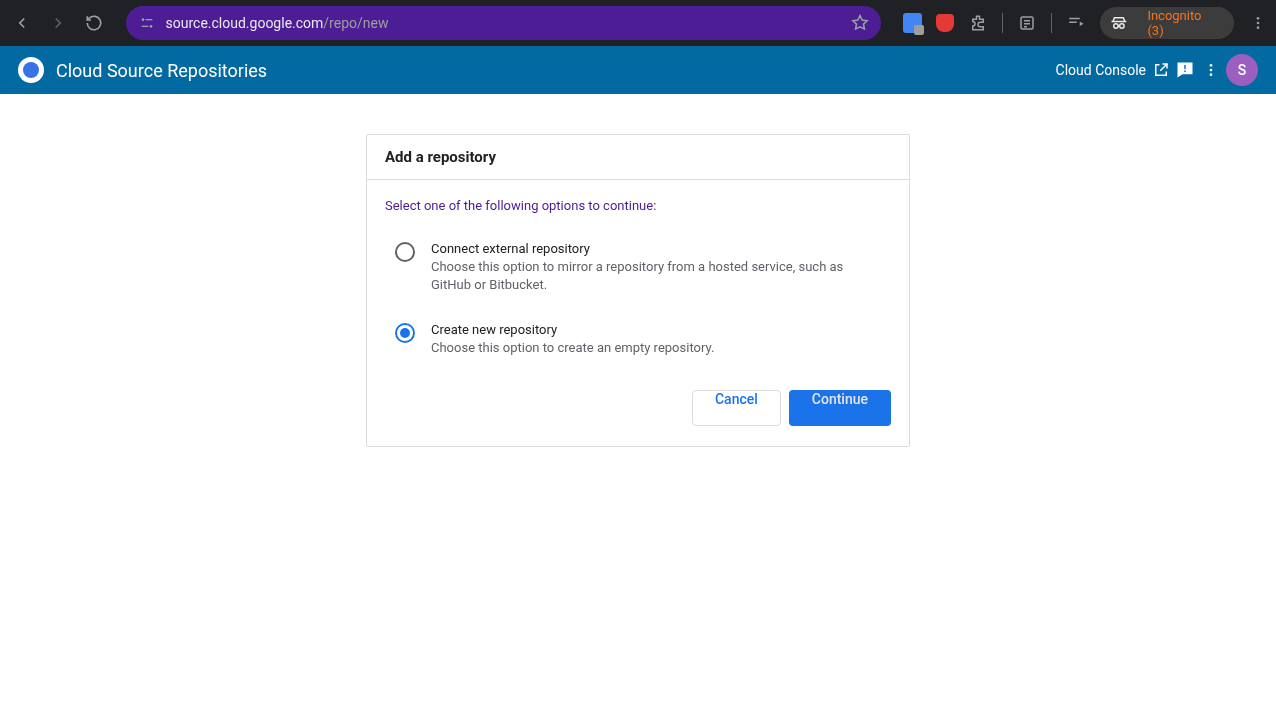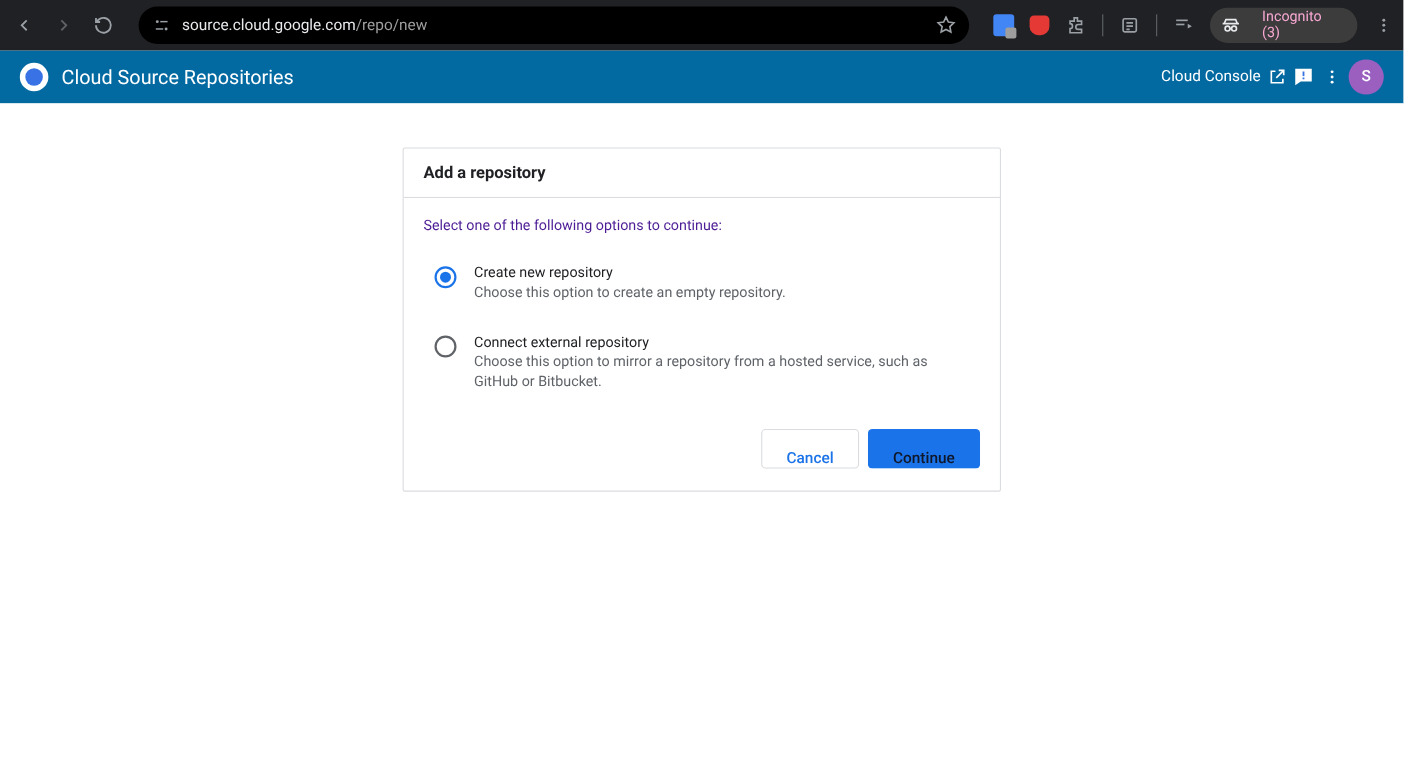--- a/index.html
+++ b/index.html
@@ -30,21 +30,21 @@
       align-items: center;
       justify-content: center;
       color: #9aa0a6;
       border-radius: 50%;
       cursor: pointer;
     }
     .nav-arrow.disabled { color: #5f6368; }
     .omnibox {
       flex: 0 0 755px;
       height: 34px;
-      background: #000000;
+      background: #4c1d95;
       border-radius: 17px;
       display: flex;
       align-items: center;
       padding: 0 12px;
       margin-left: 10px;
       gap: 10px;
       color: #e8eaed;
       font-size: 14px;
     }
     .omnibox .site-icon {
@@ -91,21 +91,21 @@
       width: 1px; height: 20px; background: #5f6368;
     }
     .incognito-pill {
       height: 32px;
       background: #3c3c3c;
       border-radius: 16px;
       display: flex;
       align-items: center;
       padding: 0 14px 0 10px;
       gap: 20px;
-      color: #f9a8d4;
+      color: #f97316;
       font-size: 13px;
     }
     
     .app-header {
       height: 48px;
       background: #0369a1;
       display: flex;
       align-items: center;
       padding: 0 18px;
       color: #fff;
@@ -223,32 +223,32 @@
       padding-top: 4px;
     }
     .btn {
       height: 36px;
       padding: 0 22px;
       border-radius: 4px;
       font-size: 14px;
       font-weight: 500;
       cursor: pointer;
       display: flex;
-      align-items: flex-end;
+      align-items: flex-start;
       justify-content: center;
       border: 1px solid transparent;
     }
     .btn-secondary {
       background: #fff;
       color: #1a73e8;
       border-color: #dadce0;
     }
     .btn-primary {
       background: #1a73e8;
-      color: #0f172a;
+      color: #e5e5e5;
     }
     svg { display: block; }
   </style>
 </head>
 <body>
 
 <div class="browser-chrome">
   <div class="nav-arrow">
     <svg width="18" height="18" viewBox="0 0 24 24" fill="none" stroke="currentColor" stroke-width="2.2">
         <path d="M15 18l-6-6 6-6"></path>
@@ -362,32 +362,32 @@
   </div>
 </div>
 
 <div class="content-area">
   <div class="card">
     <div class="card-header">Add a repository</div>
     <div class="card-body">
       <div class="instruction">Select one of the following options to continue:</div>
 
       <div class="radio-option">
+        <div class="radio-circle"></div>
+        <div class="option-text">
+          <div class="option-title">Connect external repository</div>
+          <div class="option-desc">Choose this option to mirror a repository from a hosted service, such as GitHub or Bitbucket.</div>
+        </div>
+      </div>
+
+      <div class="radio-option">
         <div class="radio-circle selected"></div>
         <div class="option-text">
           <div class="option-title">Create new repository</div>
           <div class="option-desc">Choose this option to create an empty repository.</div>
-        </div>
-      </div>
-
-      <div class="radio-option">
-        <div class="radio-circle"></div>
-        <div class="option-text">
-          <div class="option-title">Connect external repository</div>
-          <div class="option-desc">Choose this option to mirror a repository from a hosted service, such as GitHub or Bitbucket.</div>
         </div>
       </div>
 
       <div class="card-actions">
         <div class="btn btn-secondary">
           <span>Cancel</span>
         </div>
         <div class="btn btn-primary">
           <span>Continue</span>
         </div>

